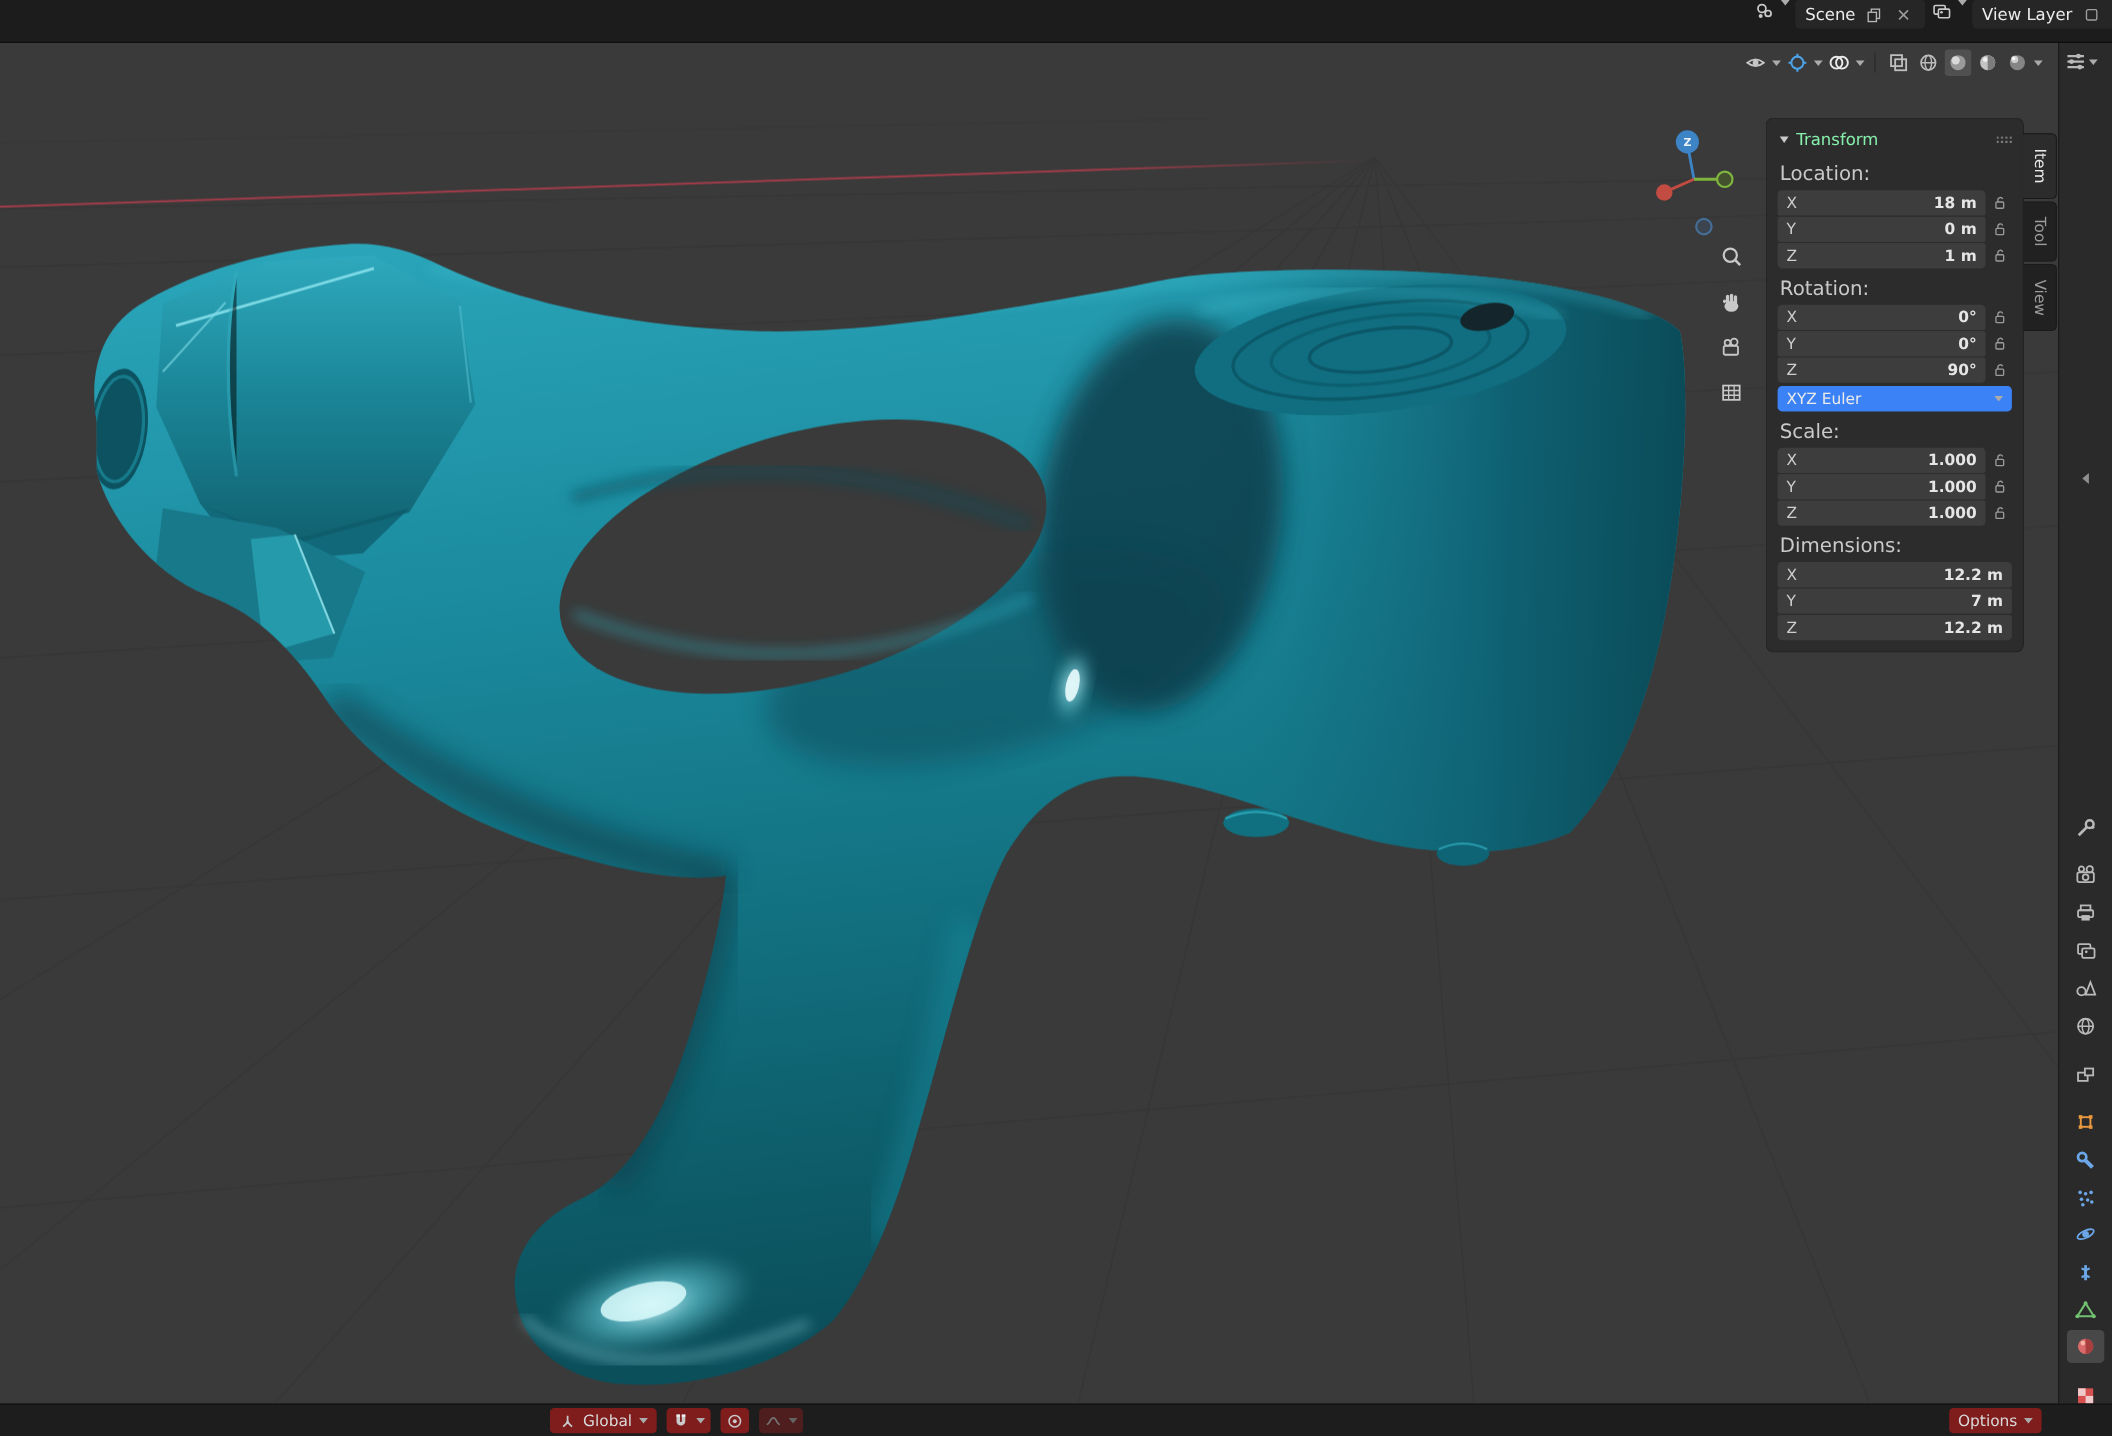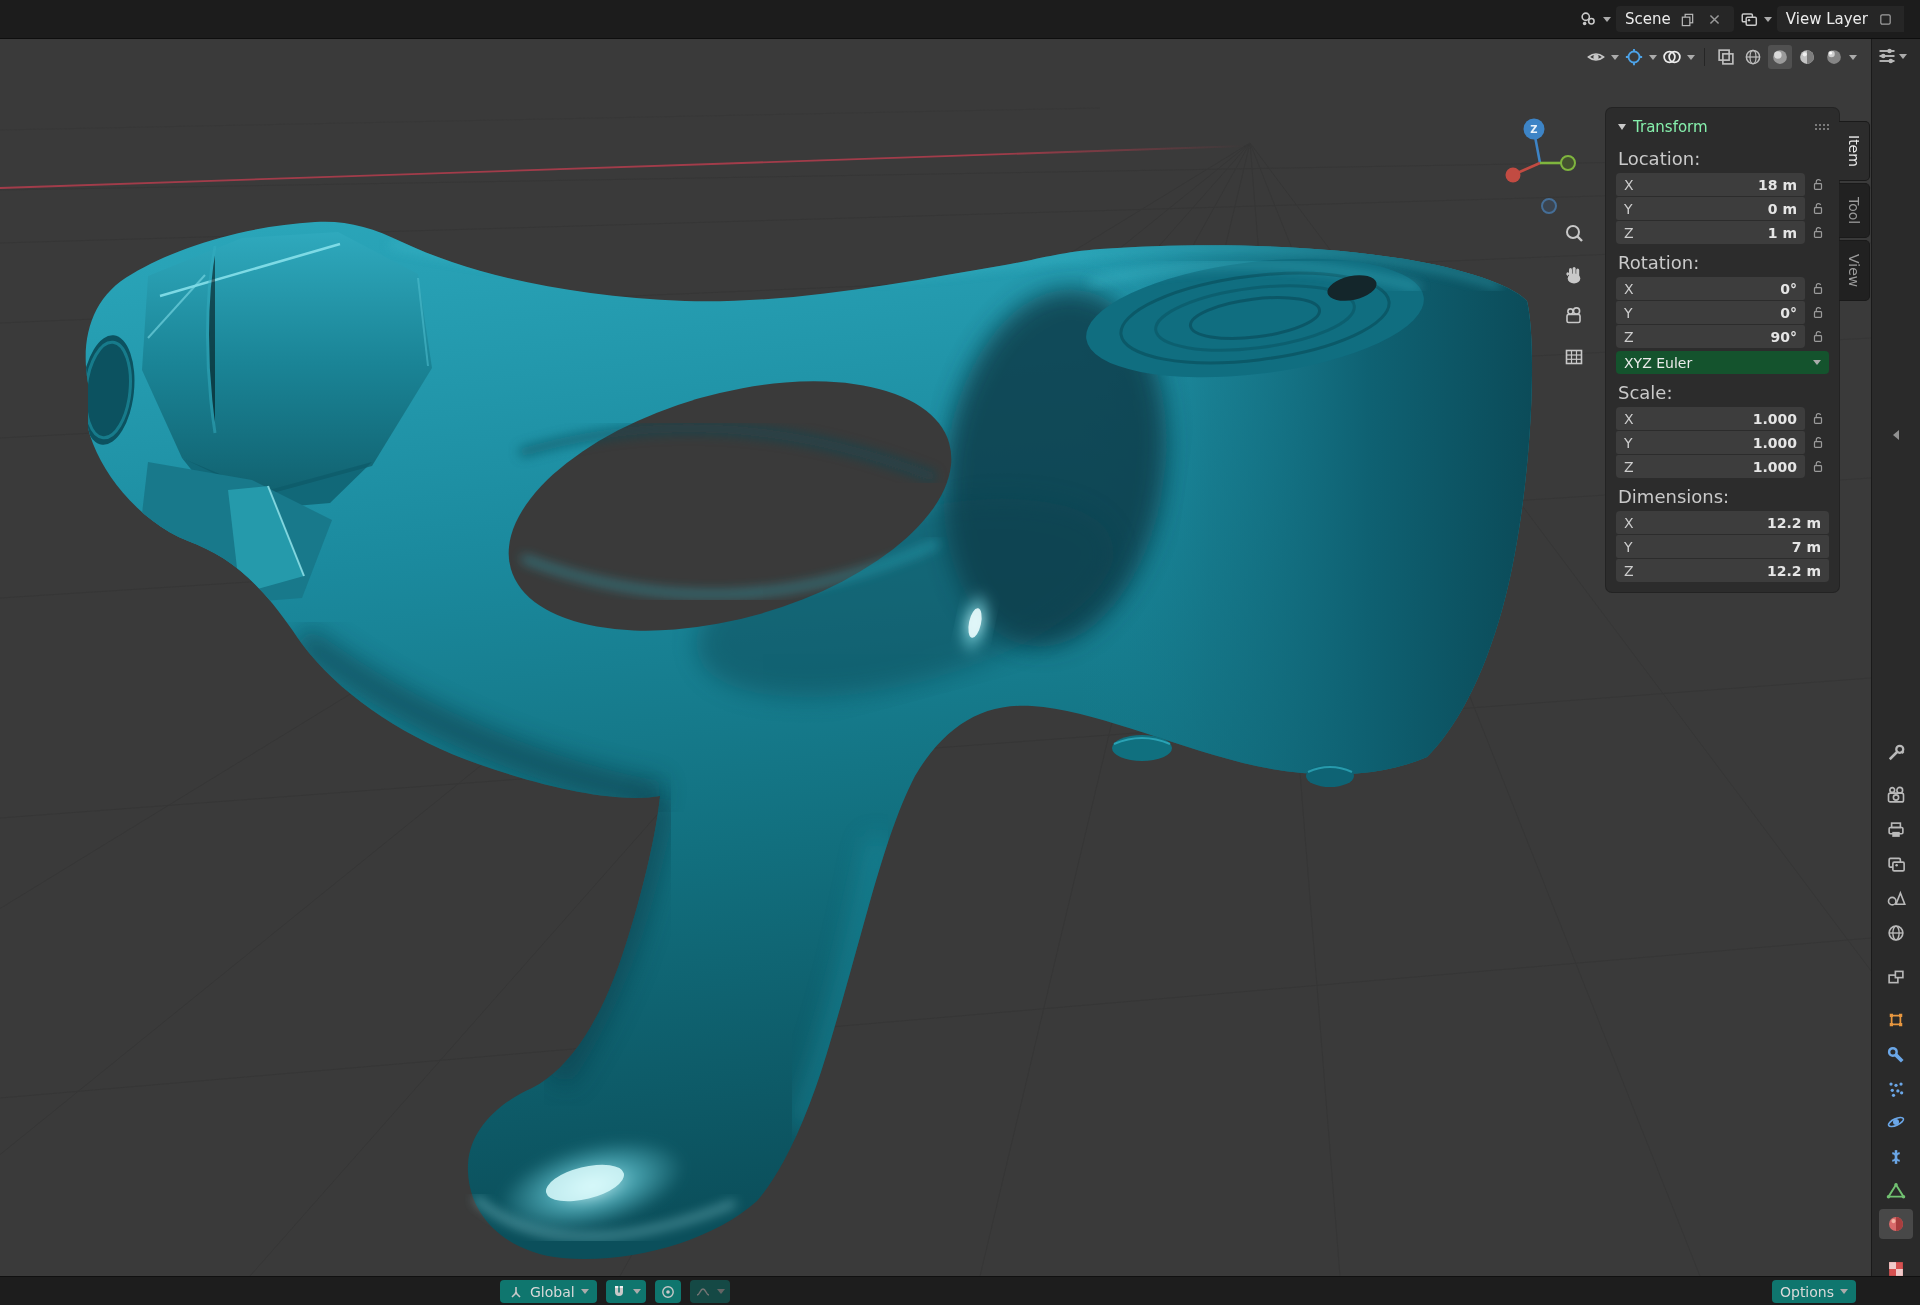--- a/index.html
+++ b/index.html
@@ -7,21 +7,21 @@
   .app{position:relative;width:1920px;height:1305px;overflow:hidden;background:#3a3a3a;}
 
   
   .topbar{position:absolute;top:0;left:0;width:1920px;height:38px;background:#1c1c1c;
           border-bottom:1px solid #0e0e0e;display:flex;align-items:stretch;z-index:50;}
   .tabs{display:flex;align-items:stretch;}
   .tab{display:flex;align-items:center;padding:0 15px;font-size:15px;color:#c3c3c3;
        border-right:1px solid #141414;background:#1f1f1f;white-space:nowrap;}
   .tab:first-child{padding-left:4px;}
   .tab.add{color:#b5b5b5;padding:0 12px;background:#1c1c1c;border-right:none;}
-  .topbar-right{margin-left:auto;display:flex;align-items:center;gap:5px;padding-right:16px;}
+  .topbar-right{margin-left:auto;display:flex;gap:5px;padding-right:0;}
   .tb-icon{display:flex;align-items:center;justify-content:center;width:20px;height:20px;}
   .tb-field{height:26px;background:#262626;border-radius:4px;display:flex;align-items:center;
             gap:7px;padding:0 9px;color:#ececec;font-size:15px;white-space:nowrap;}
   .caret{width:0;height:0;border-left:4px solid transparent;border-right:4px solid transparent;
          border-top:5px solid #ababab;display:inline-block;}
 
   
   .vp{position:absolute;top:38px;left:0;width:1871px;height:1238px;background:#3a3a3a;overflow:hidden;}
   .scene-svg{position:absolute;top:0;left:0;}
 
@@ -45,21 +45,21 @@
   .grp{display:flex;flex-direction:column;gap:1px;}
   .prow{display:flex;align-items:center;gap:2px;}
   .pfield{flex:1;height:23px;background:#3d3d3d;display:flex;align-items:center;padding:0 8px;
           font-size:14px;border-radius:2px;}
   .grp .prow:first-child .pfield{border-radius:4px 4px 2px 2px;}
   .grp .prow:last-child  .pfield{border-radius:2px 2px 4px 4px;}
   .pfield .axis{color:#cdcdcd;}
   .pfield .val{margin-left:auto;color:#e5e5e5;font-weight:bold;}
   .lock{width:22px;height:23px;display:flex;align-items:center;justify-content:center;
         background:transparent;border:none;padding:0;}
-  .dropdown{height:23px;background:#14532d;border-radius:4px;display:flex;align-items:center;
+  .dropdown{height:23px;background:#3b82f6;border-radius:4px;display:flex;align-items:center;
             padding:0 8px;color:#eaeaea;font-size:14px;margin-top:3px;}
   .dropdown .caret{margin-left:auto;}
 
   .ntabs{position:absolute;left:1839px;top:83px;display:flex;flex-direction:column;z-index:10;}
   .ntab{writing-mode:vertical-rl;width:30px;padding:13px 0;display:flex;align-items:center;justify-content:center;
         font-size:14px;color:#9b9b9b;background:#212121;border:1px solid #1a1a1a;border-left:none;
         border-radius:0 5px 5px 0;margin-bottom:2px;}
   .ntab.active{background:#2c2c2c;color:#eaeaea;}
 
   
@@ -69,21 +69,21 @@
   .collapse{position:absolute;top:392px;left:21px;width:0;height:0;border-top:5px solid transparent;
             border-bottom:5px solid transparent;border-right:6px solid #909090;}
   .ptab{position:absolute;left:7px;width:34px;height:30px;display:flex;align-items:center;
         justify-content:center;border-radius:4px;background:transparent;border:none;padding:0;}
   .ptab.active{background:#484848;}
 
   
   .bottombar{position:absolute;left:0;top:1276px;width:1920px;height:29px;background:#1d1d1d;
              border-top:1px solid #101010;z-index:50;}
   .bb-left{position:absolute;left:500px;top:3px;display:flex;gap:9px;align-items:center;}
-  .widget{height:23px;background:#0f766e;border-radius:4px;display:flex;align-items:center;gap:6px;
+  .widget{height:23px;background:#7f1d1d;border-radius:4px;display:flex;align-items:center;gap:6px;
           padding:0 8px;color:#d9d9d9;font-size:14px;white-space:nowrap;}
   .widget.icon-only{padding:0 5px;}
   .dim{opacity:.5;}
   .options{position:absolute;right:64px;top:3px;}
 </style>
 </head>
 <body>
 
 <div class="app">
 

